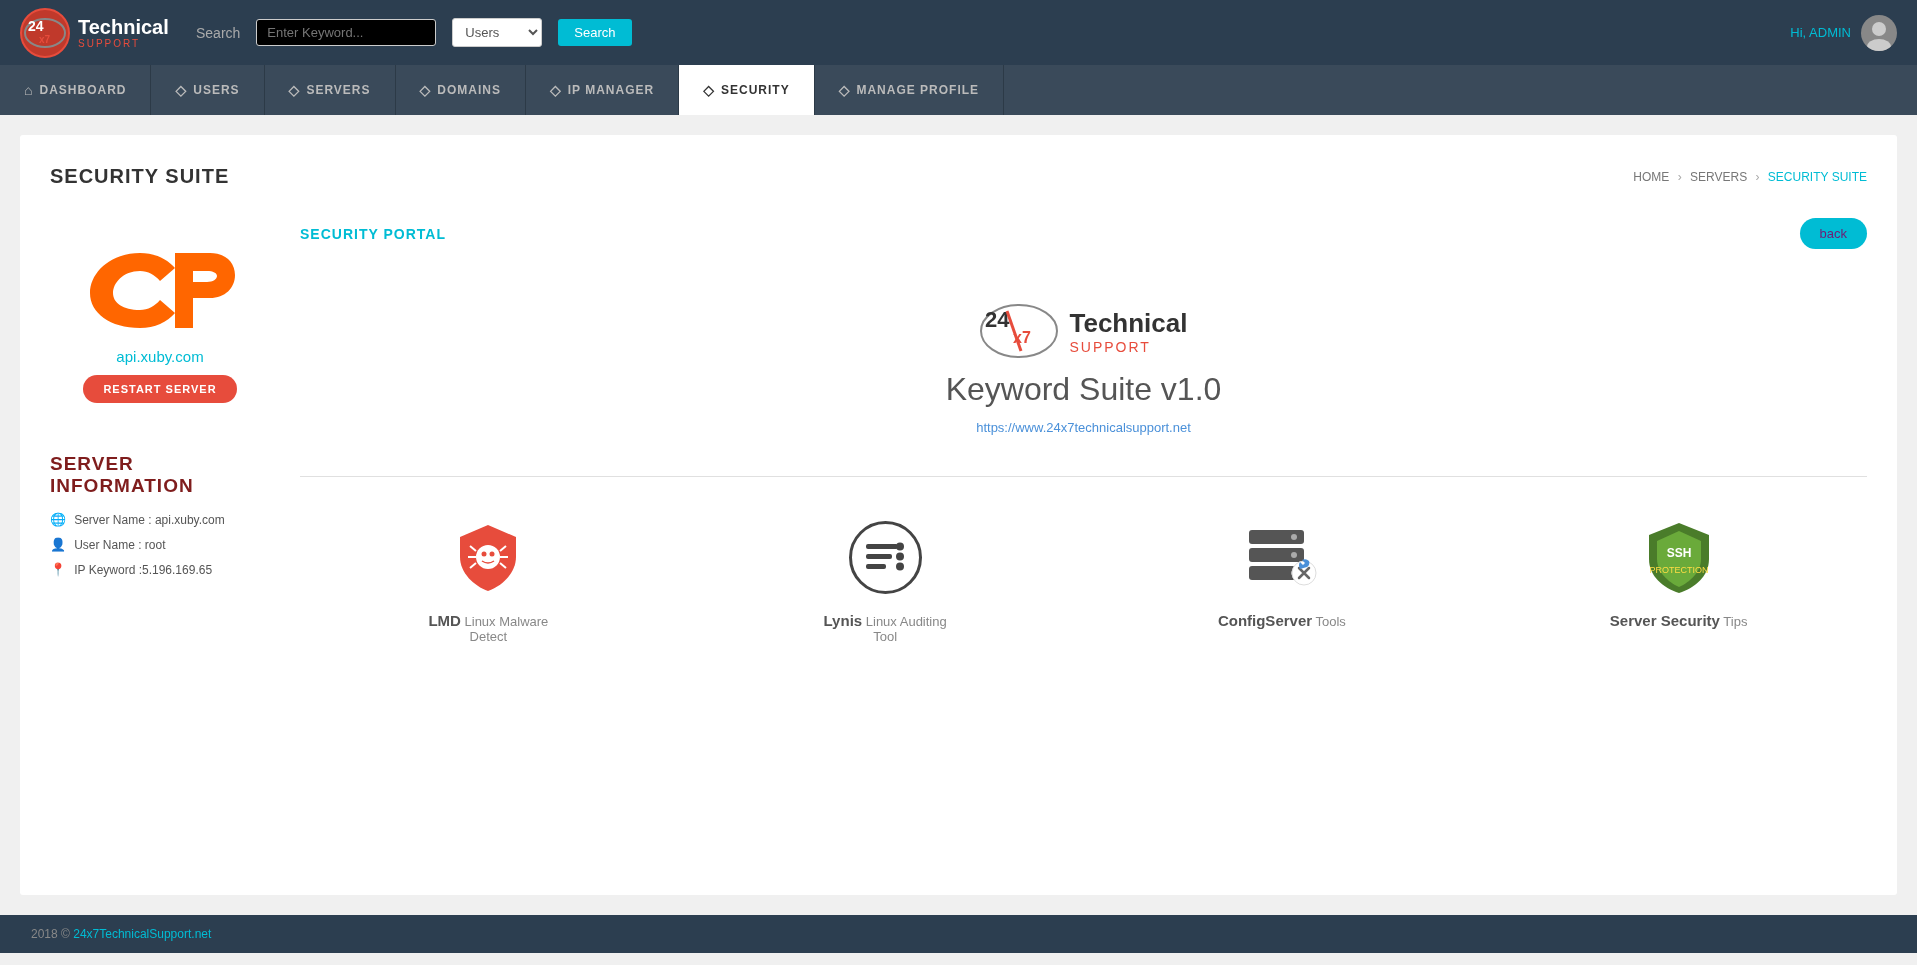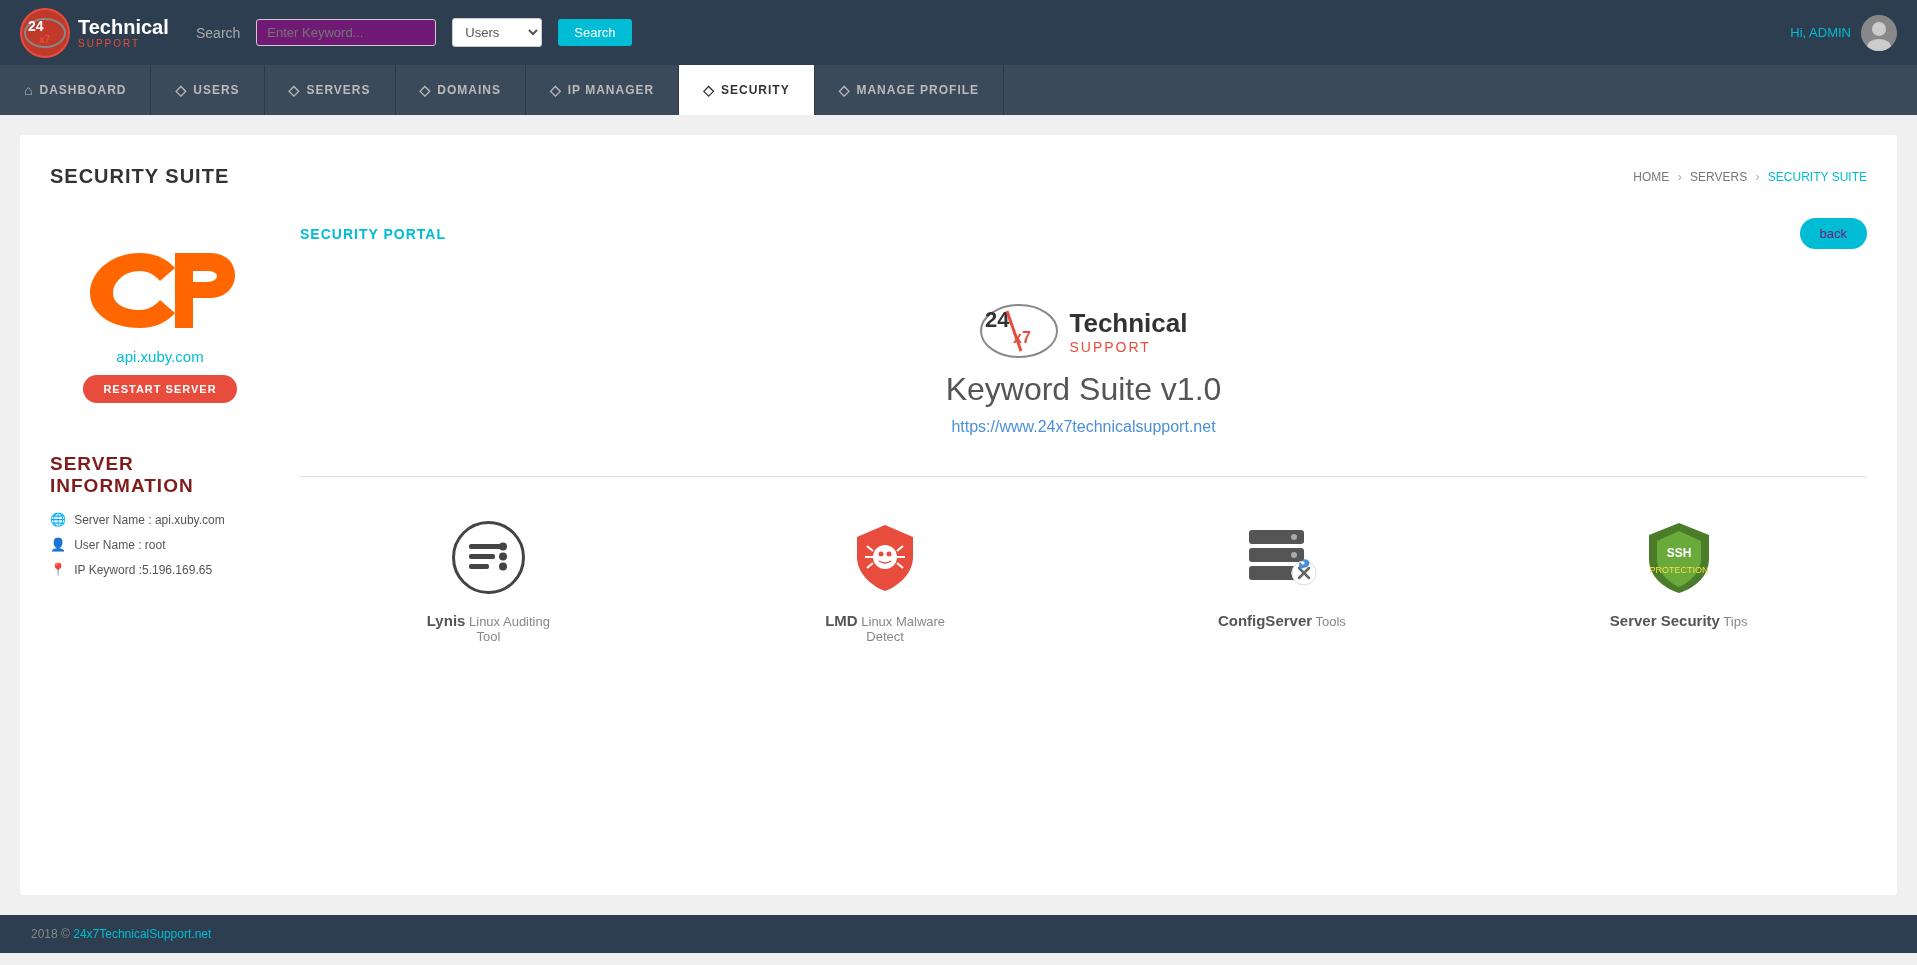--- a/index.html
+++ b/index.html
@@ -38,21 +38,21 @@
     .logo-text-block { display: flex; flex-direction: column; line-height: 1.1; }
     .logo-text-main { color: white; font-size: 20px; font-weight: bold; }
     .logo-text-sub { color: #e74c3c; font-size: 10px; letter-spacing: 2px; }
     .search-label { color: #aaa; font-size: 14px; }
     .search-input {
       padding: 5px 10px;
       border: 1px solid #ccc;
       border-radius: 3px;
       font-size: 13px;
       width: 180px;
-      background: #701a75;
+      background: #000000;
       color: #999;
     }
     .search-select {
       padding: 5px 8px;
       border: 1px solid #ccc;
       border-radius: 3px;
       font-size: 13px;
       background: white;
       color: #555;
     }
@@ -219,21 +219,21 @@
       font-size: 13px;
       cursor: pointer;
     }
 
     
     .brand-section {
       text-align: center;
       padding: 20px 0;
     }
     .suite-title { font-size: 32px; color: #555; margin: 10px 0; }
-    .suite-url { color: #4a90d9; font-size: 16px; text-decoration: none; }
+    .suite-url { color: #4a90d9; font-size: 13px; text-decoration: none; }
 
     
     .divider { border: none; border-top: 1px solid #e0e0e0; margin: 20px 0; }
 
     
     .tools-grid {
       display: flex;
       justify-content: space-around;
       align-items: flex-start;
       padding: 20px 0;
@@ -417,39 +417,20 @@
         <div class="suite-title">Keyword Suite v1.0</div>
         <a href="#" class="suite-url">https://www.24x7technicalsupport.net</a>
       </div>
 
       <hr class="divider">
 
       <div class="tools-grid">
 
         <div class="tool-item">
           <div class="tool-icon-wrap">
-            <svg width="75" height="75" viewBox="0 0 75 75">
-              <circle cx="37.5" cy="37.5" r="35" fill="white" stroke="#444" stroke-width="3"></circle>
-
-              <rect x="18" y="24" width="32" height="5" rx="2" fill="#444"></rect>
-              <rect x="18" y="34" width="26" height="5" rx="2" fill="#444"></rect>
-              <rect x="18" y="44" width="20" height="5" rx="2" fill="#444"></rect>
-
-              <circle cx="52" cy="26.5" r="4" fill="#444"></circle>
-              <circle cx="52" cy="36.5" r="4" fill="#444"></circle>
-              <circle cx="52" cy="46.5" r="4" fill="#444"></circle>
-            </svg>
-          </div>
-          <div class="tool-label">
-            <strong>Lynis</strong> <span>Linux Auditing Tool</span>
-          </div>
-        </div>
-
-        <div class="tool-item">
-          <div class="tool-icon-wrap">
             <svg width="72" height="72" viewBox="0 0 72 72">
 
               <path d="M36 4 L64 16 L64 36 C64 52 50 65 36 70 C22 65 8 52 8 36 L8 16 Z" fill="#e74c3c"></path>
 
               <circle cx="36" cy="36" r="12" fill="white"></circle>
 
               <line x1="24" y1="30" x2="18" y2="25" stroke="white" stroke-width="2"></line>
               <line x1="24" y1="36" x2="16" y2="36" stroke="white" stroke-width="2"></line>
               <line x1="24" y1="42" x2="18" y2="47" stroke="white" stroke-width="2"></line>
               <line x1="48" y1="30" x2="54" y2="25" stroke="white" stroke-width="2"></line>
@@ -461,20 +442,39 @@
               <path d="M30 40 Q36 44 42 40" fill="none" stroke="#e74c3c" stroke-width="1.5"></path>
             </svg>
           </div>
           <div class="tool-label">
             <strong>LMD</strong> <span>Linux Malware Detect</span>
           </div>
         </div>
 
         <div class="tool-item">
           <div class="tool-icon-wrap">
+            <svg width="75" height="75" viewBox="0 0 75 75">
+              <circle cx="37.5" cy="37.5" r="35" fill="white" stroke="#444" stroke-width="3"></circle>
+
+              <rect x="18" y="24" width="32" height="5" rx="2" fill="#444"></rect>
+              <rect x="18" y="34" width="26" height="5" rx="2" fill="#444"></rect>
+              <rect x="18" y="44" width="20" height="5" rx="2" fill="#444"></rect>
+
+              <circle cx="52" cy="26.5" r="4" fill="#444"></circle>
+              <circle cx="52" cy="36.5" r="4" fill="#444"></circle>
+              <circle cx="52" cy="46.5" r="4" fill="#444"></circle>
+            </svg>
+          </div>
+          <div class="tool-label">
+            <strong>Lynis</strong> <span>Linux Auditing Tool</span>
+          </div>
+        </div>
+
+        <div class="tool-item">
+          <div class="tool-icon-wrap">
             <svg width="75" height="65" viewBox="0 0 75 65">
 
               <rect x="5" y="5" width="55" height="14" rx="3" fill="#555"></rect>
               <rect x="5" y="23" width="55" height="14" rx="3" fill="#555"></rect>
               <rect x="5" y="41" width="55" height="14" rx="3" fill="#555"></rect>
 
               <circle cx="50" cy="12" r="3" fill="#aaa"></circle>
               <circle cx="50" cy="30" r="3" fill="#aaa"></circle>
               <circle cx="50" cy="48" r="3" fill="#aaa"></circle>
 

